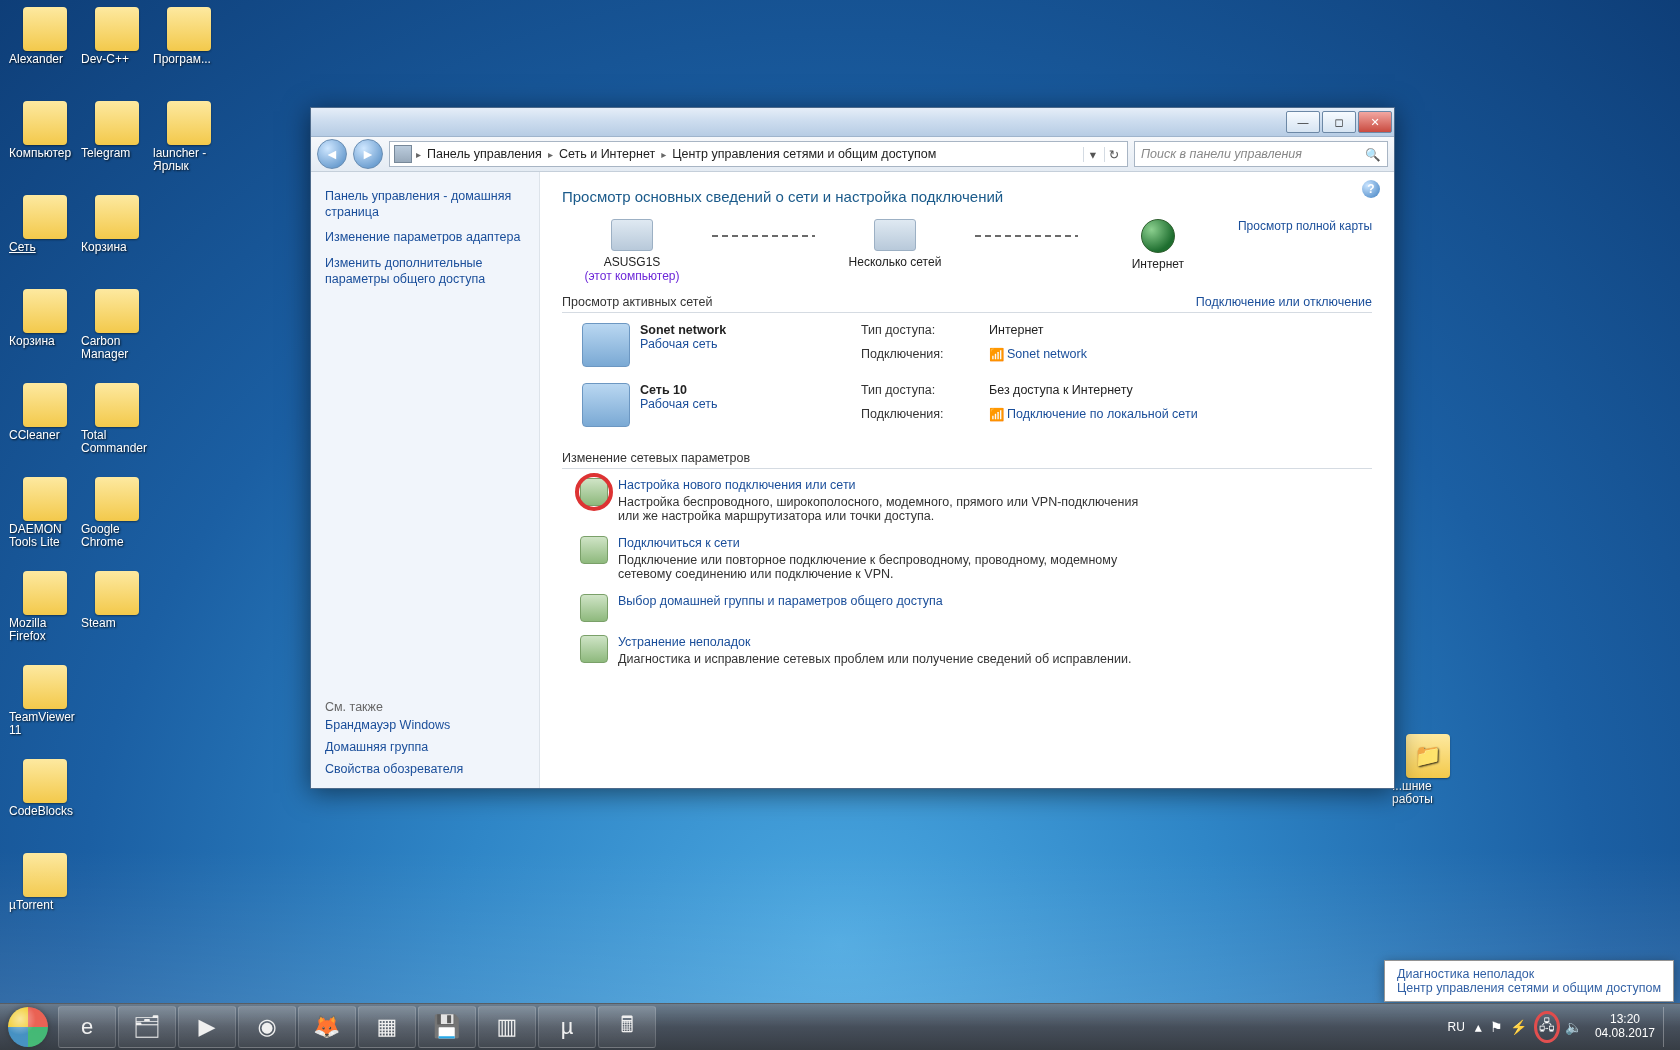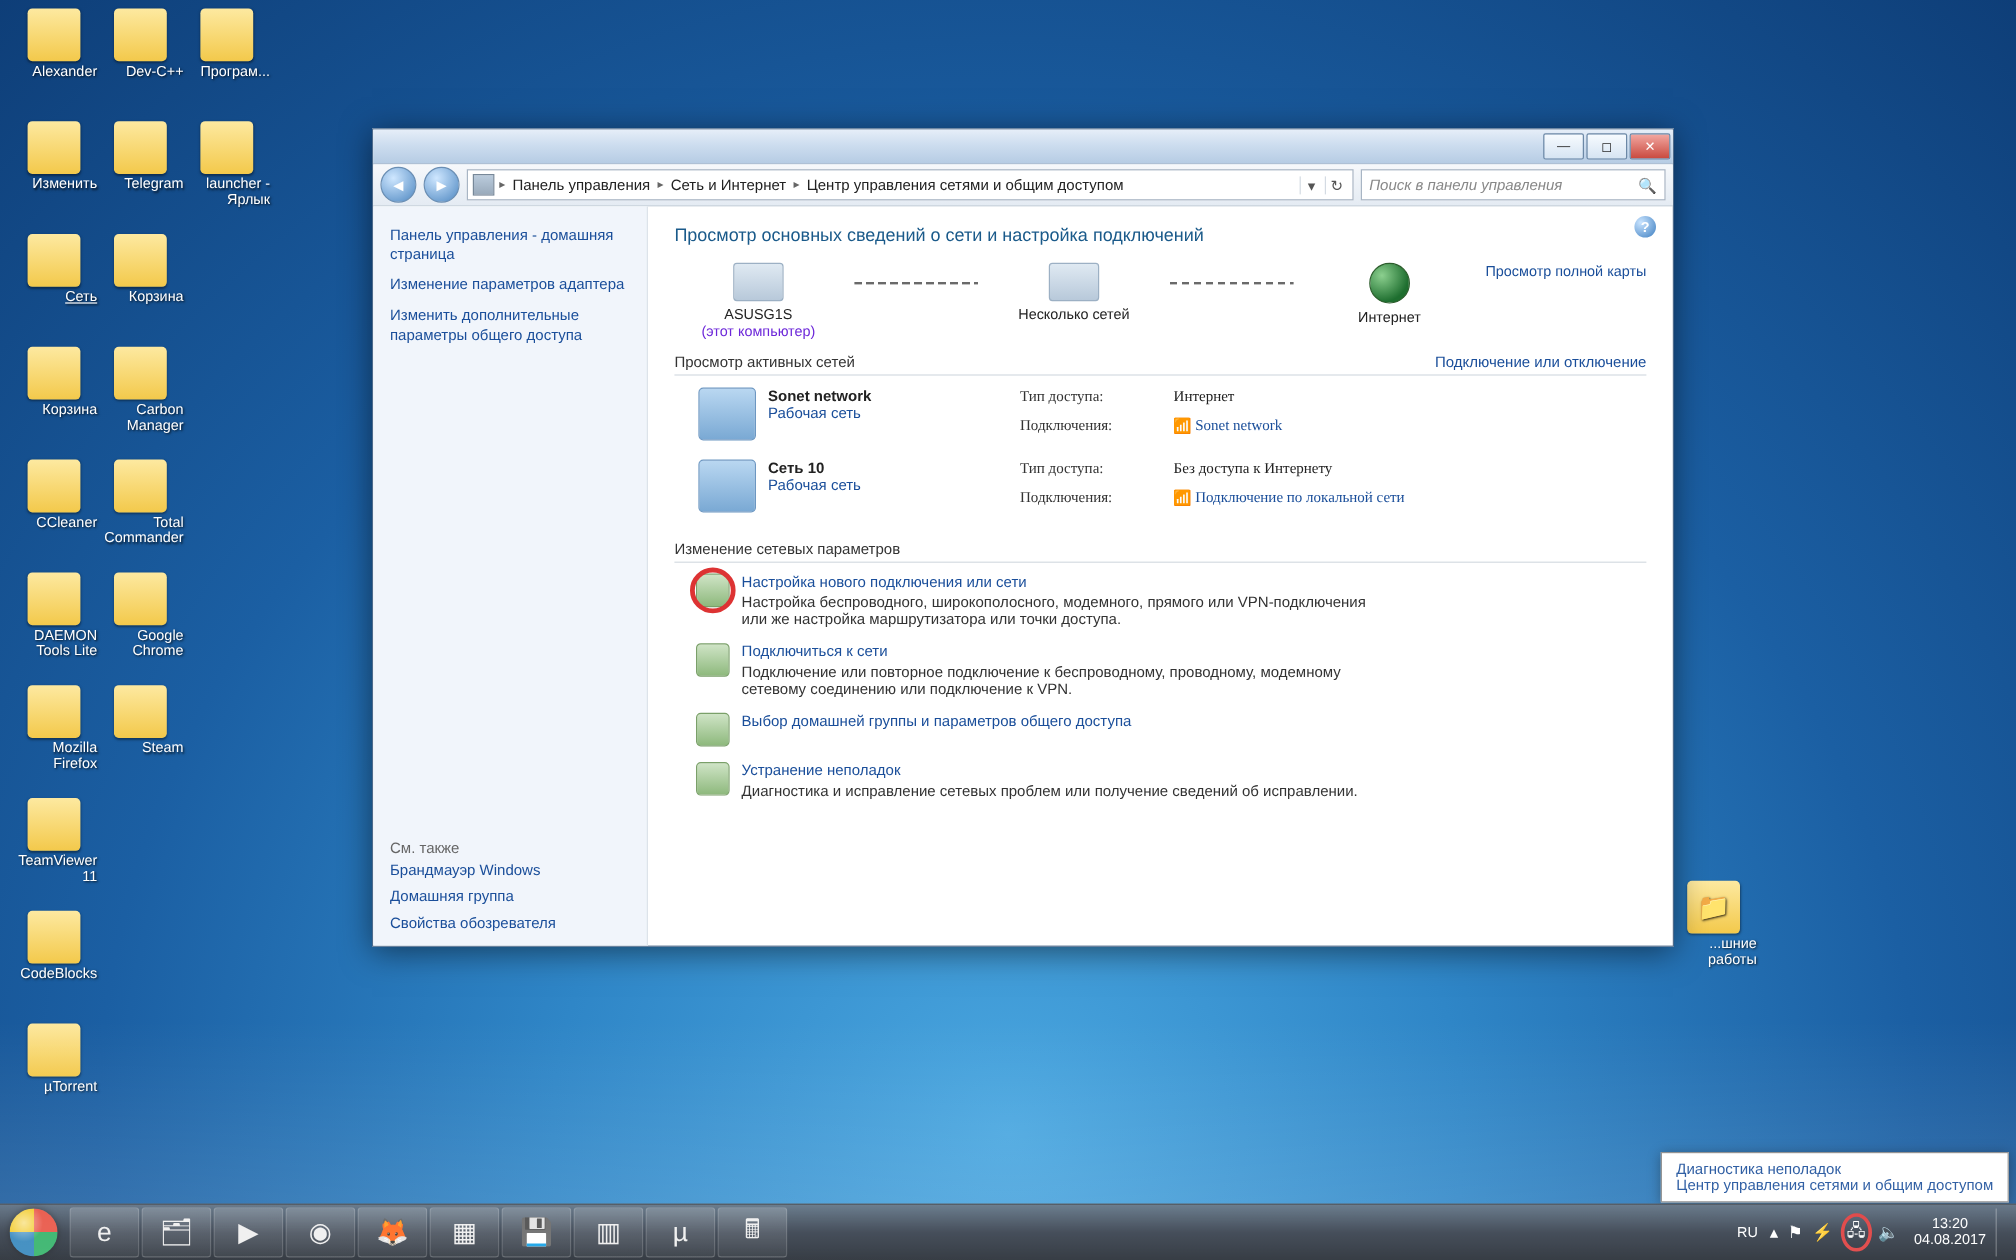--- a/index.html
+++ b/index.html
@@ -1,21 +1,21 @@
 <!DOCTYPE html>
 <html><head>
 <meta charset="utf-8">
 <style>
   html, body { margin: 0; padding: 0; width: 1680px; height: 1050px; overflow: hidden; font-family: "Segoe UI", Tahoma, sans-serif; font-size: 14px; }
   .desktop { width: 1680px; height: 1050px; position: relative; background: radial-gradient(circle at 50% 90%, #4aa7e0 0%, #2f86c7 30%, #1b5fa3 60%, #0e3e78 100%); }
   .desktop::after { content:""; position:absolute; bottom:0; left:0; right:0; height:200px; background: linear-gradient(to top, rgba(255,255,255,0.15), transparent); pointer-events:none;}
 
   
   .dicons { position: absolute; top: 5px; left: 5px; }
-  .dicon { width: 72px; height: 78px; text-align: right; color: #fff; font-size: 12px; text-shadow: 1px 1px 2px rgba(0,0,0,0.8); position: absolute; cursor: pointer; }
+  .dicon { width: 72px; height: 78px; text-align: left; color: #fff; font-size: 12px; text-shadow: 1px 1px 2px rgba(0,0,0,0.8); position: absolute; cursor: pointer; }
   .dicon .ico { width: 44px; height: 44px; margin: 0 auto 2px; background: linear-gradient(#fde9a0,#f3c94b); border-radius: 4px; box-shadow: 0 1px 2px rgba(0,0,0,0.4); display:flex;align-items:center;justify-content:center; font-size:22px;color:#555;}
   .dicon .lbl { line-height: 1.1; word-break: break-word; }
 
   
   .taskbar { position: absolute; bottom: 0; left: 0; right: 0; height: 46px; background: linear-gradient(to bottom, #5a6a7aee, #2a3442 50%, #141b24); display: flex; align-items: center; border-top:1px solid rgba(255,255,255,0.2);}
   .start-orb { width: 56px; height: 46px; display:flex;align-items:center;justify-content:center; }
   .start-orb .orb { width:40px;height:40px;border-radius:50%;background:radial-gradient(circle at 30% 30%, #fff8, transparent 40%), conic-gradient(#e74c3c 0 25%, #27ae60 25% 50%, #2980b9 50% 75%, #f1c40f 75% 100%); box-shadow:0 0 6px rgba(0,0,0,0.5);}
   .tasks { display:flex; gap:2px; padding-left:2px; }
   .taskbtn { width:56px; height:40px; border-radius:3px; background:linear-gradient(rgba(255,255,255,0.18), rgba(255,255,255,0.05)); border:1px solid rgba(255,255,255,0.15); display:flex;align-items:center;justify-content:center; font-size:22px;color:#eee;}
   .tray { position:absolute; right:0; bottom:0; height:46px; display:flex; align-items:center; color:#fff; font-size:12px; padding-right:6px;}
@@ -63,21 +63,21 @@
   .mapview { margin-left:auto; font-size:12px; }
   .linka { color:#1a4e9a; cursor:pointer; }
 
   .section-hdr { display:flex; align-items:baseline; border-bottom:1px solid #d5dbe2; padding:4px 0 3px; margin-top:8px; font-size:12.5px; color:#333;justify-content:space-between;}
   .section-hdr .right { margin-left:auto; }
 
   .netrow { display:flex; padding:10px 0 6px; }
   .neticon { width:46px; height:42px; margin:0 10px 0 20px; background:linear-gradient(#b9d7f1,#7aa9d4); border-radius:4px; border:1px solid #6c97c2;}
   .netinfo { width:190px; font-size:12.5px;}
   .netinfo .name { font-weight:600; color:#222;}
-  .netmeta { display:grid; grid-template-columns:110px 1fr; column-gap:18px; row-gap:3px; font-size:12.5px; margin-left:20px;font-family:Liberation Serif, serif;}
+  .netmeta { display:grid; grid-template-columns:110px 1fr; column-gap:18px; row-gap:3px; font-size:12.5px; margin-left:31px;}
   .netmeta .k{ color:#333;} .netmeta .v{ color:#222;}
   .netmeta .vlink{ color:#1a4e9a; cursor:pointer;}
   .netmeta .vlink .sig{ display:inline-block;width:14px;height:12px;margin-right:4px;vertical-align:-1px;}
 
   .settings-hdr { font-size:12.5px; color:#333; border-bottom:1px solid #d5dbe2; padding:4px 0 3px; margin-top:14px;}
 
   .setitem { display:flex; padding:9px 0 4px 18px; font-size:12.5px; }
   .setitem .sico { width:26px; height:26px; margin-right:10px; background:linear-gradient(#cfe4c6,#8eb97d); border-radius:4px; border:1px solid #7aa069; flex:none; position:relative;}
   .setitem .sbody .title { color:#1a4e9a; cursor:pointer; }
   .setitem .sbody .desc { color:#333; margin-top:3px; max-width:540px;}
@@ -102,21 +102,21 @@
       <div class="dicon" style="top: 2px; left: 76px;">
         <div class="ico"></div>
         <div class="lbl">Dev-C++</div>
       </div>
       <div class="dicon" style="top: 2px; left: 148px;">
         <div class="ico"></div>
         <div class="lbl">Програм...</div>
       </div>
       <div class="dicon" style="top: 96px; left: 4px;">
         <div class="ico"></div>
-        <div class="lbl">Изменить</div>
+        <div class="lbl">Компьютер</div>
       </div>
       <div class="dicon" style="top: 96px; left: 76px;">
         <div class="ico"></div>
         <div class="lbl">Telegram</div>
       </div>
       <div class="dicon" style="top: 96px; left: 148px;">
         <div class="ico"></div>
         <div class="lbl">launcher - Ярлык</div>
       </div>
       <div class="dicon" style="top: 190px; left: 4px; text-decoration: underline;">

